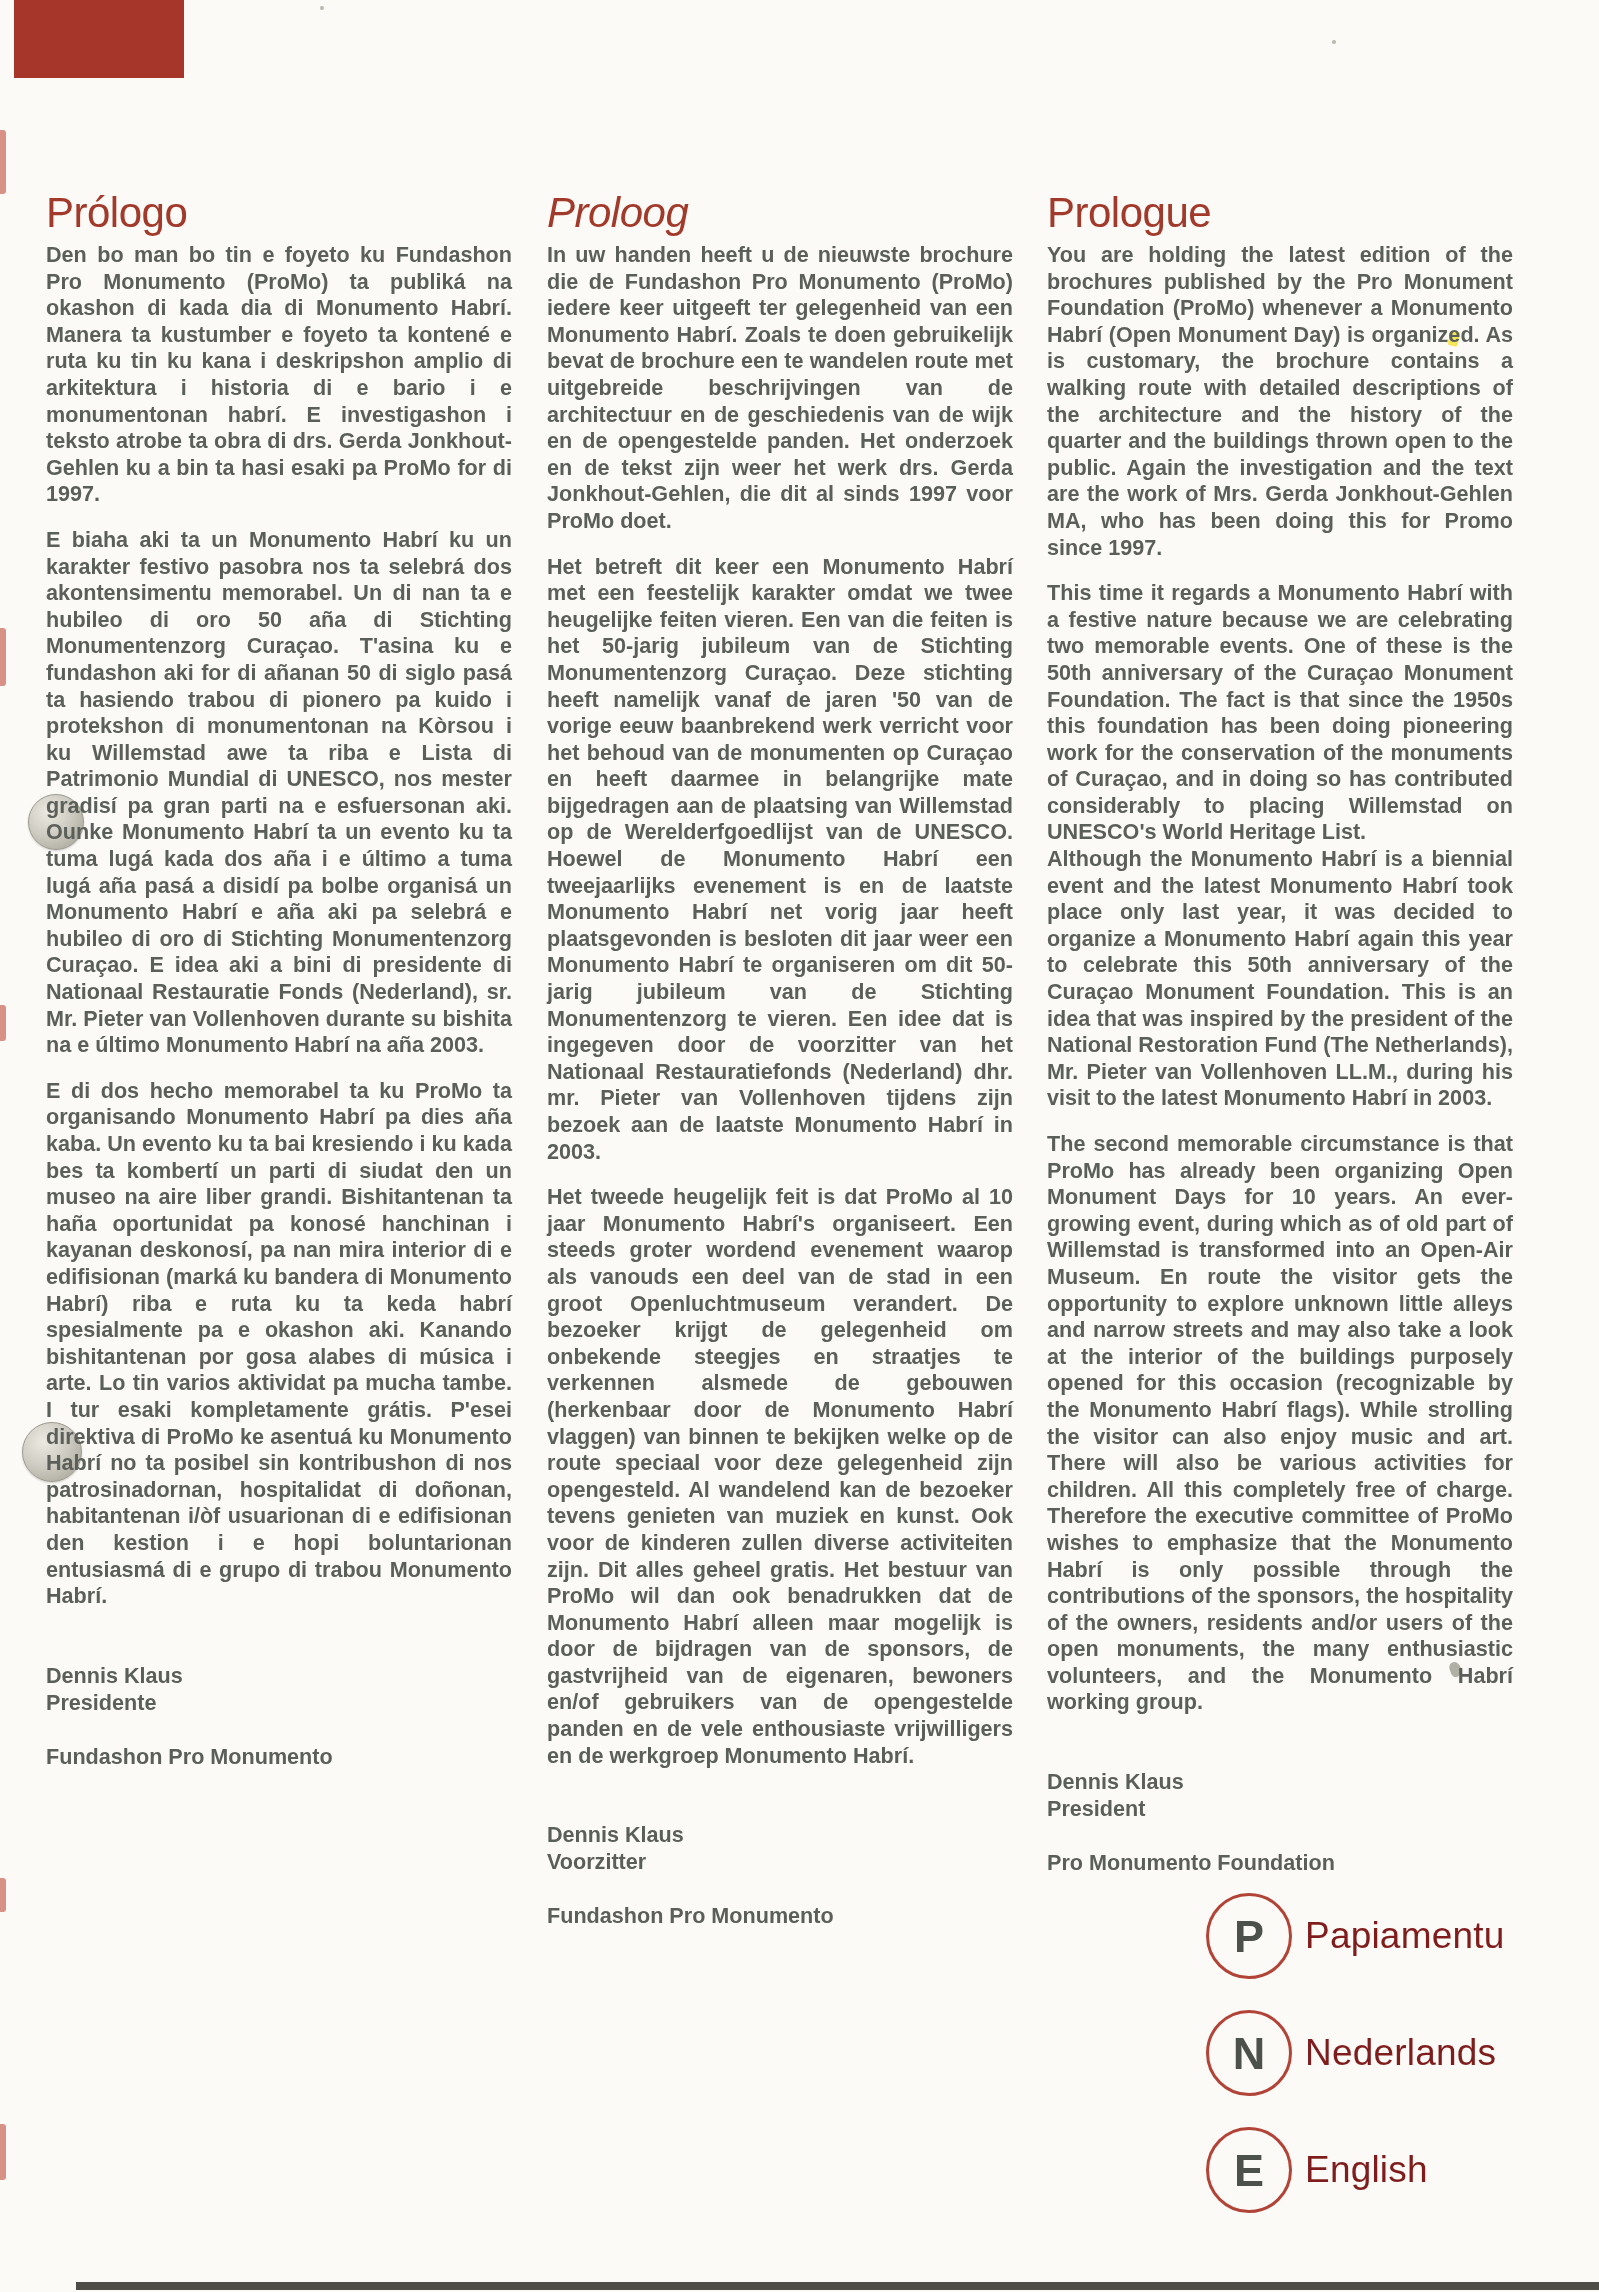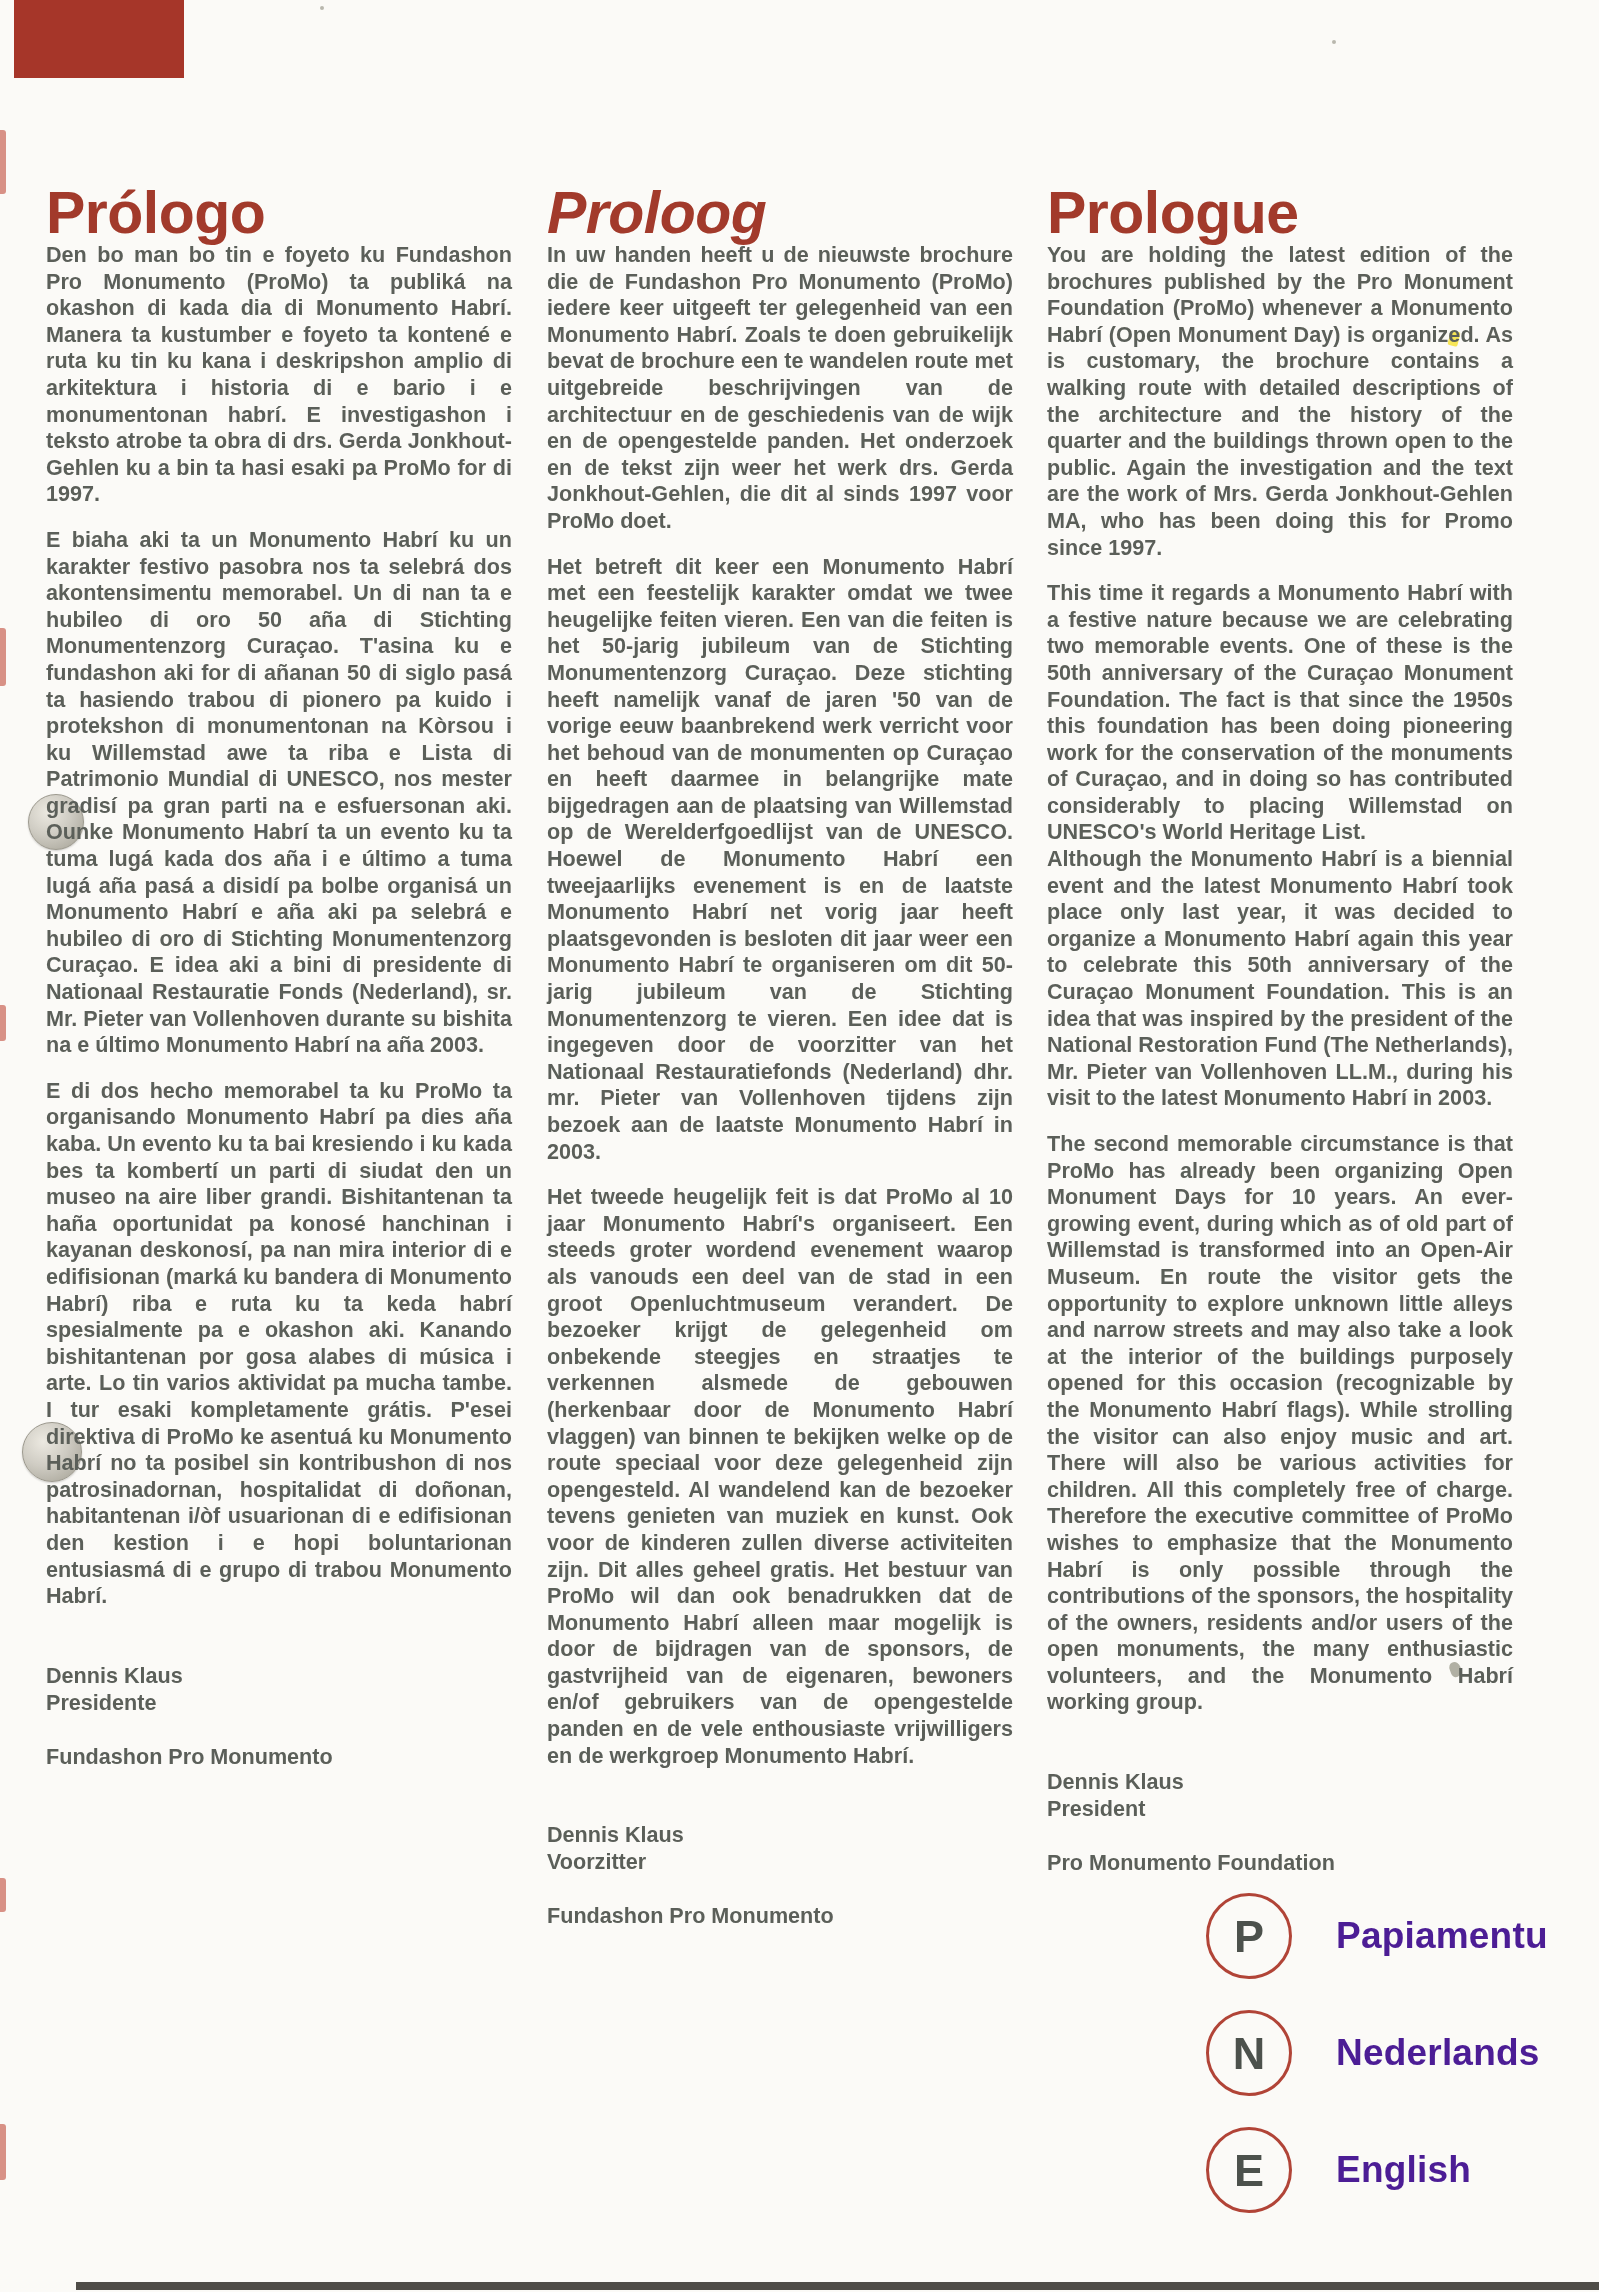--- a/index.html
+++ b/index.html
@@ -35,22 +35,22 @@
   
   .col{
     position:absolute;top:188px;width:466px;
     color:#5b5f59;
   }
   .col-1{left:46px;}
   .col-2{left:547px;}
   .col-3{left:1047px;}
   .col h1{
     margin:0 0 4px 0;
-    font-size:59px;line-height:50px;
-    font-weight:bold;color:#a23a2b;
+    font-size:42px;line-height:50px;
+    font-weight:normal;color:#a23a2b;
     letter-spacing:-0.5px;
   }
   .col h1.italic{font-style:italic;}
   .col p{
     margin:0 0 19px 0;
     font-size:21.6px;line-height:26.6px;
     text-align:justify;
     white-space:pre-line;
     font-weight:bold;
   }
@@ -60,21 +60,21 @@
   
   .badges{position:absolute;left:1206px;top:1893px;display:flex;flex-direction:column;gap:31px;}
   .badge-row{display:flex;align-items:center;}
   .badge-circle{
     width:86px;height:86px;border-radius:50%;
     border:3px solid #b14437;background:transparent;
     display:flex;align-items:center;justify-content:center;
     box-sizing:border-box;
   }
   .badge-letter{font-size:45px;font-weight:bold;color:#4c514c;line-height:1;}
-  .badge-label{margin-left:44px;font-size:37px;font-weight:bold;color:#4c1d95;letter-spacing:0.2px;}
+  .badge-label{margin-left:13px;font-size:37px;font-weight:normal;color:#7f1d1d;letter-spacing:0.2px;}
 </style>
 </head>
 <body>
 
 <div class="page">
 
   <div class="red-bar"></div>
   <div class="edge-tick tick1"></div>
   <div class="edge-tick tick2"></div>
   <div class="edge-tick tick3"></div>

